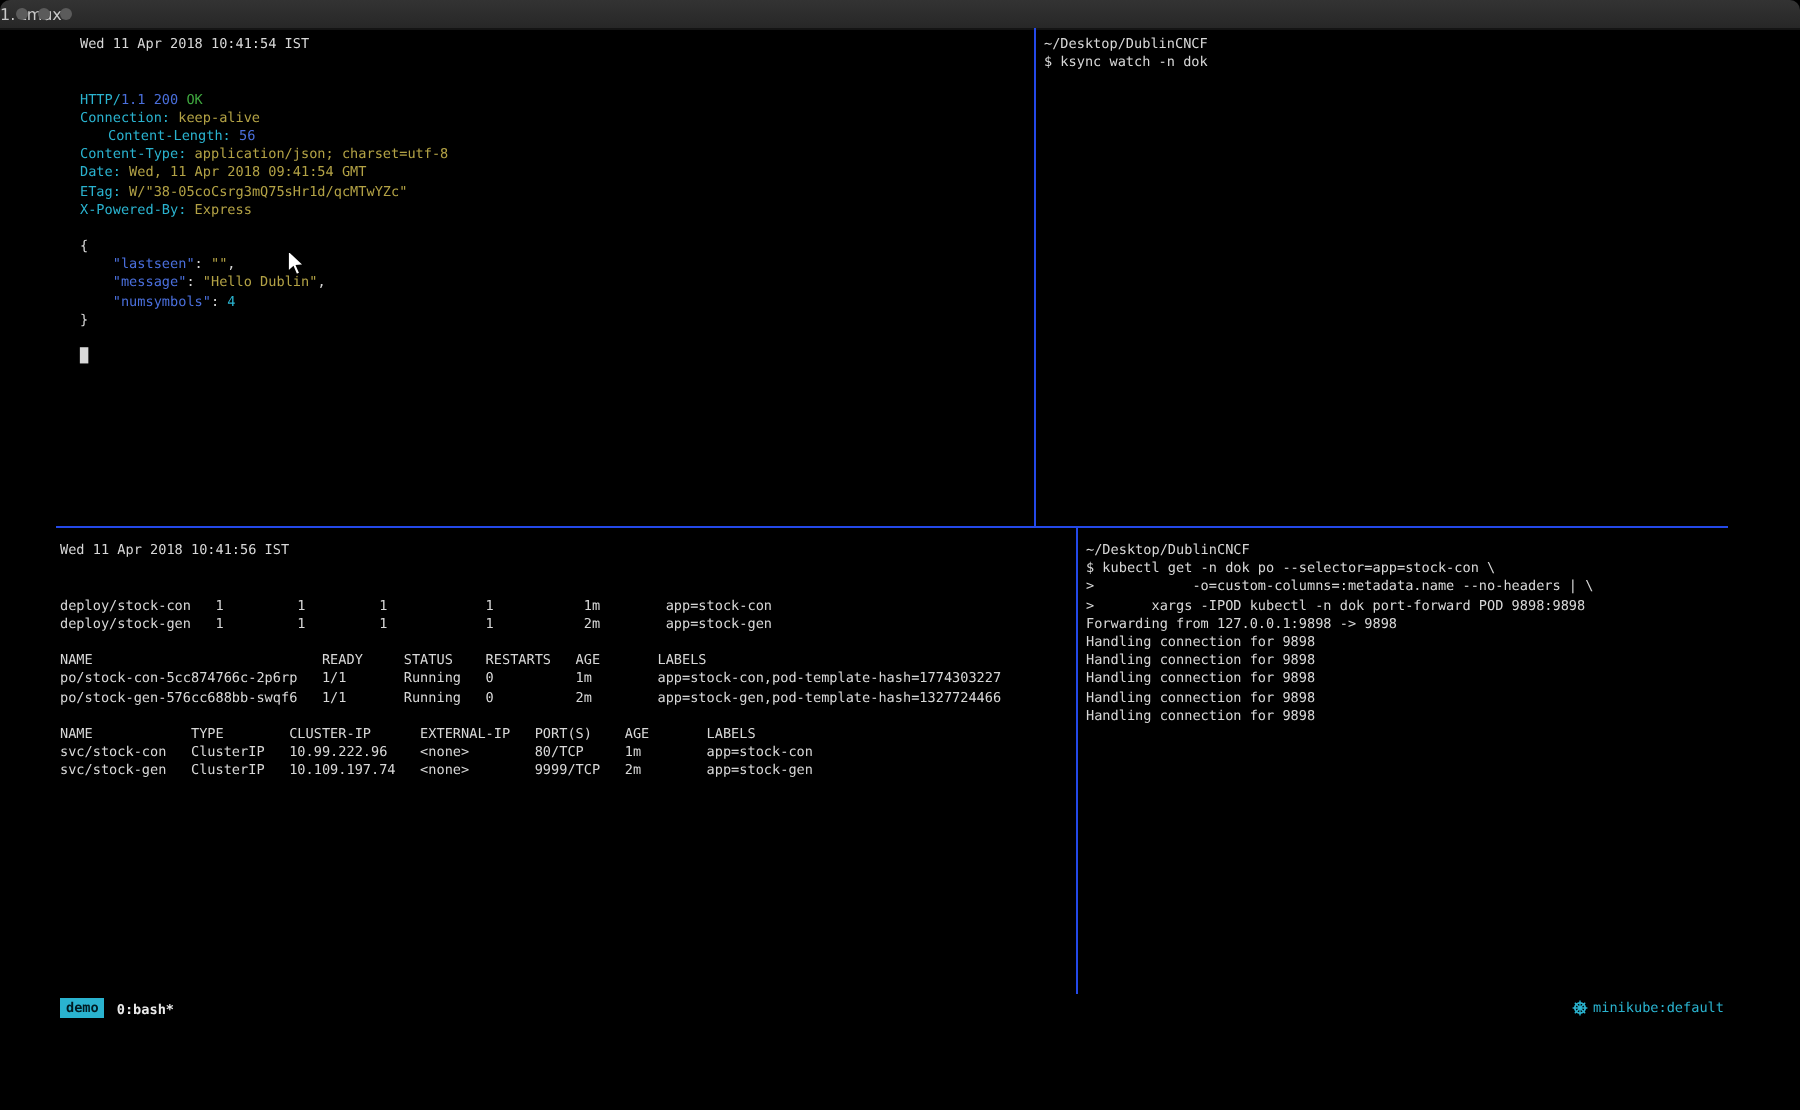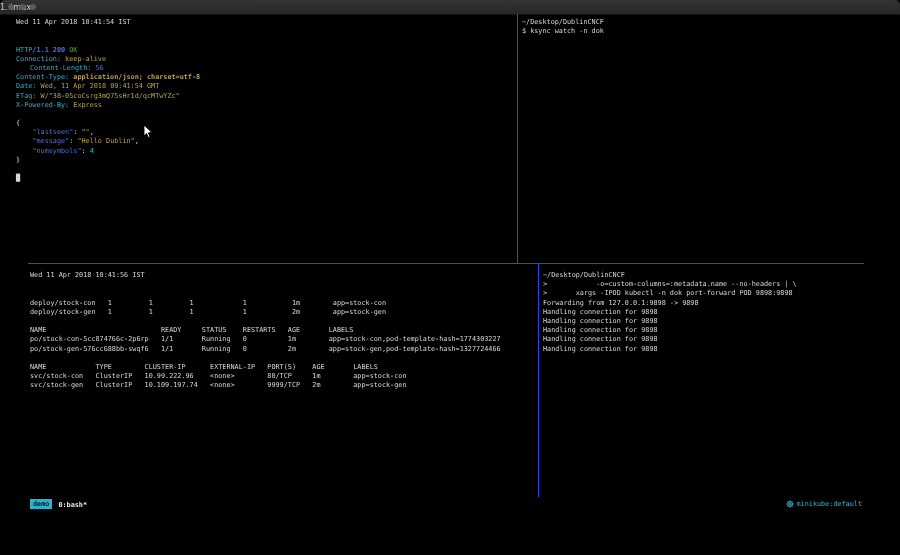--- a/index.html
+++ b/index.html
@@ -31,21 +31,21 @@
   }
   .pane {
     position: absolute;
     color: var(--text, #d8d8d8);
     font-size: 6.8px;
     line-height: 9.2px;
     overflow: hidden;
     box-sizing: border-box;
   }
   .pane .line { white-space: pre; height: 9.2px; }
-  .pane-tl { left: 0;     top: 14px;  width: 517px; height: 249px; padding: 4px 4px 0 16px; }
+  .pane-tl { left: 0;     top: 14px;  width: 517px; height: 249px; padding: 4px 4px 0 40px; }
   .pane-tr { left: 518px; top: 14px;  width: 382px; height: 249px; padding: 4px 0 0 4px; }
   .pane-bl { left: 0;     top: 264px; width: 538px; height: 233px; padding: 7px 0 0 30px; }
   .pane-br { left: 539px; top: 264px; width: 361px; height: 233px; padding: 7px 0 0 4px; }
   .divider { position: absolute; background: var(--pane-border, #2449e8); }
   .divider-v-top    { left: 517px; top: 14px;  width: 1px;   height: 249px; }
   .divider-h        { left: 28px;  top: 263px; width: 836px; height: 1px; }
   .divider-v-bottom { left: 538px; top: 264px; width: 1px;   height: 233px; }
   .statusbar {
     position: absolute; left: 0; top: 497px;
     width: 900px; height: 13px;
@@ -79,24 +79,24 @@
       <span class="light"></span>
       <span class="light"></span>
     </div>
     <div class="win-title">1. tmux</div>
   </div>
 
   <div class="pane pane-tl">
       <div class="line"><span>Wed 11 Apr 2018 10:41:54 IST</span></div>
       <div class="line">&nbsp;</div>
       <div class="line">&nbsp;</div>
-      <div class="line"><span style="color: rgb(42, 179, 207);">HTTP/</span><span style="color: rgb(74, 111, 220); font-weight: bold;">1.1 200 </span><span style="color: rgb(63, 168, 63);">OK</span></div>
+      <div class="line"><span style="color: rgb(42, 179, 207);">HTTP/</span><span style="color: rgb(74, 111, 220);">1.1 200 </span><span style="color: rgb(63, 168, 63);">OK</span></div>
       <div class="line"><span style="color: rgb(42, 179, 207);">Connection:</span><span style="color: rgb(179, 162, 69);"> keep-alive</span></div>
       <div class="line"><span style="color: rgb(42, 179, 207); margin-left: 14px;">Content-Length:</span><span style="color: rgb(74, 111, 220);"> 56</span></div>
-      <div class="line"><span style="color: rgb(42, 179, 207);">Content-Type:</span><span style="color: rgb(179, 162, 69); font-weight: bold;"> application/json; charset=utf-8</span></div>
+      <div class="line"><span style="color: rgb(42, 179, 207);">Content-Type:</span><span style="color: rgb(179, 162, 69);"> application/json; charset=utf-8</span></div>
       <div class="line"><span style="color: rgb(42, 179, 207);">Date:</span><span style="color: rgb(179, 162, 69);"> Wed, 11 Apr 2018 09:41:54 GMT</span></div>
       <div class="line"><span style="color: rgb(42, 179, 207);">ETag:</span><span style="color: rgb(179, 162, 69);"> W/"38-05coCsrg3mQ75sHr1d/qcMTwYZc"</span></div>
       <div class="line"><span style="color: rgb(42, 179, 207);">X-Powered-By:</span><span style="color: rgb(179, 162, 69);"> Express</span></div>
       <div class="line">&nbsp;</div>
       <div class="line"><span>{</span></div>
       <div class="line"><span>    </span><span style="color: rgb(74, 111, 220);">"lastseen"</span><span>: </span><span style="color: rgb(179, 162, 69);">""</span><span>,</span></div>
       <div class="line"><span>    </span><span style="color: rgb(74, 111, 220);">"message"</span><span>: </span><span style="color: rgb(179, 162, 69);">"Hello Dublin"</span><span>,</span></div>
       <div class="line"><span>    </span><span style="color: rgb(74, 111, 220);">"numsymbols"</span><span>: </span><span style="color: rgb(42, 179, 207);">4</span></div>
       <div class="line"><span>}</span></div>
       <div class="line">&nbsp;</div>
@@ -116,20 +116,21 @@
       <div class="line"><span>NAME                            READY     STATUS    RESTARTS   AGE       LABELS</span></div>
       <div class="line"><span>po/stock-con-5cc874766c-2p6rp   1/1       Running   0          1m        app=stock-con,pod-template-hash=1774303227</span></div>
       <div class="line"><span>po/stock-gen-576cc688bb-swqf6   1/1       Running   0          2m        app=stock-gen,pod-template-hash=1327724466</span></div>
       <div class="line">&nbsp;</div>
       <div class="line"><span>NAME            TYPE        CLUSTER-IP      EXTERNAL-IP   PORT(S)    AGE       LABELS</span></div>
       <div class="line"><span>svc/stock-con   ClusterIP   10.99.222.96    &lt;none&gt;        80/TCP     1m        app=stock-con</span></div>
       <div class="line"><span>svc/stock-gen   ClusterIP   10.109.197.74   &lt;none&gt;        9999/TCP   2m        app=stock-gen</span></div>
     </div>
   <div class="pane pane-br">
       <div class="line"><span>~/Desktop/DublinCNCF</span></div>
+      <div class="line"><span>$ kubectl get -n dok po --selector=app=stock-con \</span></div>
       <div class="line"><span>&gt;            -o=custom-columns=:metadata.name --no-headers | \</span></div>
       <div class="line"><span>&gt;       xargs -IPOD kubectl -n dok port-forward POD 9898:9898</span></div>
       <div class="line"><span>Forwarding from 127.0.0.1:9898 -&gt; 9898</span></div>
       <div class="line"><span>Handling connection for 9898</span></div>
       <div class="line"><span>Handling connection for 9898</span></div>
       <div class="line"><span>Handling connection for 9898</span></div>
       <div class="line"><span>Handling connection for 9898</span></div>
       <div class="line"><span>Handling connection for 9898</span></div>
     </div>
 

